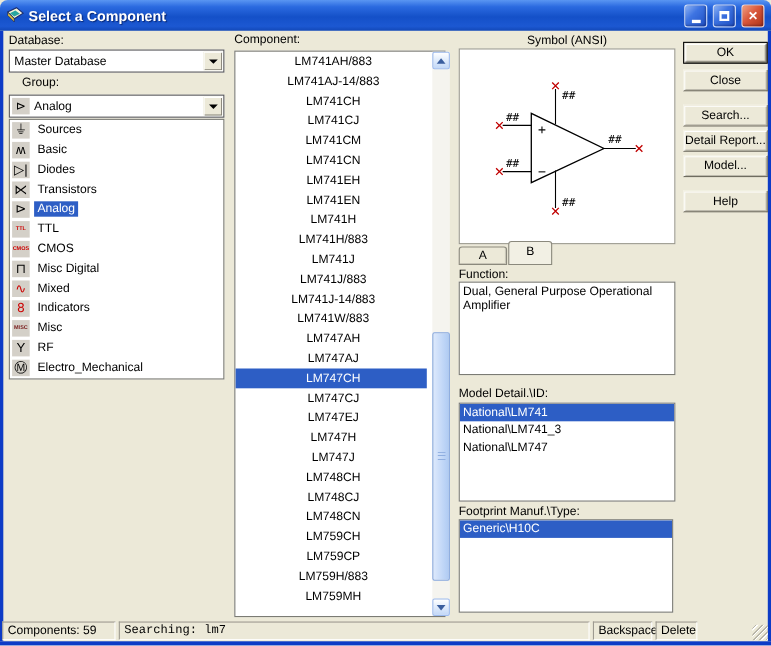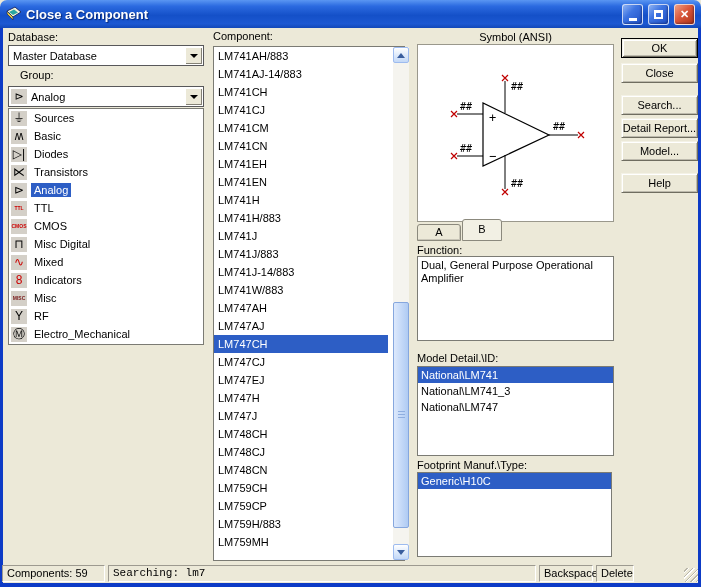--- a/index.html
+++ b/index.html
@@ -107,21 +107,21 @@
   <div class="border-bottom"></div>
 
   <div class="titlebar">
     <span class="app-icon">
       <svg width="16" height="16" viewBox="0 0 16 16">
         <polygon points="1,5 9,1 15,6 7,11" fill="#F7F3D9" stroke="#1A2E6E" stroke-width="1"></polygon>
         <polygon points="3,6 8,3.5 12,6.5 7,9" fill="#2AA6A0"></polygon>
         <polygon points="1,5 7,11 7,14 1,8" fill="#E8C83A" stroke="#1A2E6E" stroke-width="0.8"></polygon>
       </svg>
     </span>
-    <span class="title-text">Close a Component</span>
+    <span class="title-text">Select a Component</span>
     <div class="win-buttons">
       <div class="winbtn">
           <span class="glyph-min"></span>
         </div>
       <div class="winbtn">
           <span class="glyph-max"></span>
         </div>
       <div class="winbtn close">
           <span>✕</span>
         </div>
@@ -194,21 +194,21 @@
         <span class="g-icon" style="color: rgb(0, 0, 0);">Y</span>
         <span class="g-label">RF</span>
       </div>
       <div class="group-row">
         <span class="g-icon" style="color: rgb(0, 0, 0);">Ⓜ</span>
         <span class="g-label">Electro_Mechanical</span>
       </div>
     </div>
 
   <div class="lbl" style="left:213px;top:30px;">Component:</div>
-  <div class="whitebox" style="left:213px;top:46px;width:192px;height:515px;overflow:hidden;">
+  <div class="whitebox" style="left:213px;top:46px;width:192px;height:515px;overflow:hidden;text-align:center;">
     <div style="margin-right:16px;">
         <div class="c-row">LM741AH/883</div>
         <div class="c-row">LM741AJ-14/883</div>
         <div class="c-row">LM741CH</div>
         <div class="c-row">LM741CJ</div>
         <div class="c-row">LM741CM</div>
         <div class="c-row">LM741CN</div>
         <div class="c-row">LM741EH</div>
         <div class="c-row">LM741EN</div>
         <div class="c-row">LM741H</div>

